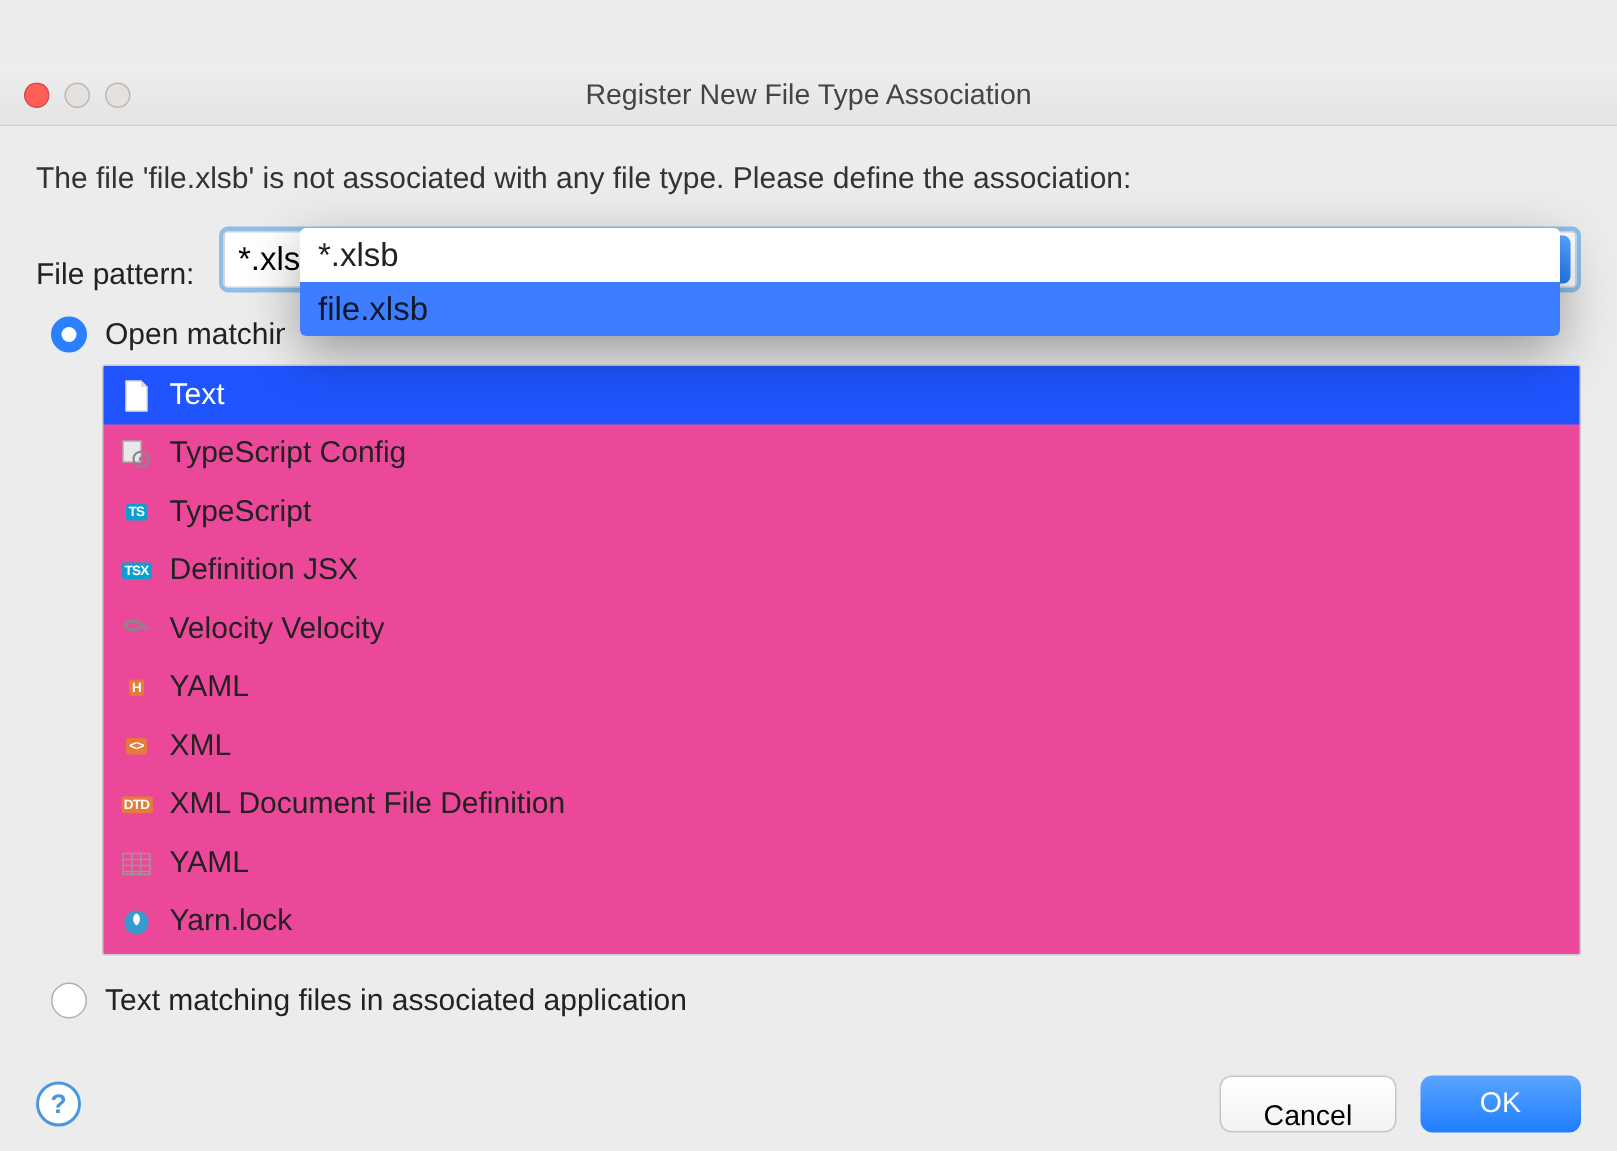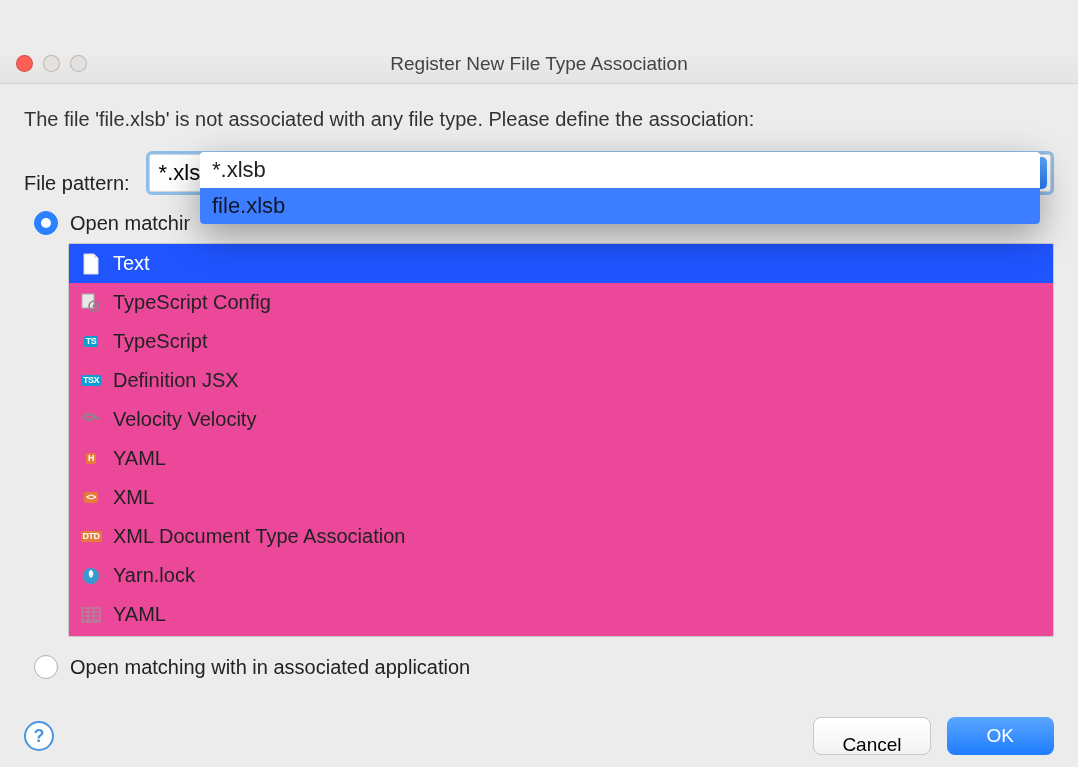--- a/index.html
+++ b/index.html
@@ -242,45 +242,45 @@
     <div class="list-item">
       <span class="icon">
           <span class="filetag" style="background:#e77b3a">&lt;&gt;</span>
         </span>
       <span>XML</span>
     </div>
     <div class="list-item">
       <span class="icon">
           <span class="filetag" style="background:#e77b3a">DTD</span>
         </span>
-      <span>XML Document Type Association</span>
+      <span>XML Document File Definition</span>
+    </div>
+    <div class="list-item">
+      <span class="icon">
+        <svg width="20" height="20" viewBox="0 0 20 20">
+            <rect x="1" y="3" width="18" height="14" fill="none" stroke="#999"></rect>
+            <path d="M1 7h18M1 11h18M1 15h18M7 3v14M13 3v14" stroke="#999"></path>
+          </svg>
+      </span>
+      <span>YAML</span>
     </div>
     <div class="list-item">
       <span class="icon">
         <svg width="20" height="20" viewBox="0 0 20 20">
             <circle cx="10" cy="10" r="8" fill="#389bcf"></circle>
             <path d="M10 4c3 1 3 6 0 8-3-2-3-7 0-8z" fill="#fff"></path>
           </svg>
       </span>
       <span>Yarn.lock</span>
     </div>
-    <div class="list-item">
-      <span class="icon">
-        <svg width="20" height="20" viewBox="0 0 20 20">
-            <rect x="1" y="3" width="18" height="14" fill="none" stroke="#999"></rect>
-            <path d="M1 7h18M1 11h18M1 15h18M7 3v14M13 3v14" stroke="#999"></path>
-          </svg>
-      </span>
-      <span>YAML</span>
-    </div>
   </div>
 
   <div class="radio-row2">
     <div class="radio"></div>
-    <div>Open matching with in associated application</div>
+    <div>Text matching files in associated application</div>
   </div>
 </div>
 
 <div class="dropdown">
   <div class="dd-item">*.xlsb</div>
   <div class="dd-item highlight">file.xlsb</div>
 </div>
 
 <div class="footer">
   <div class="left">

